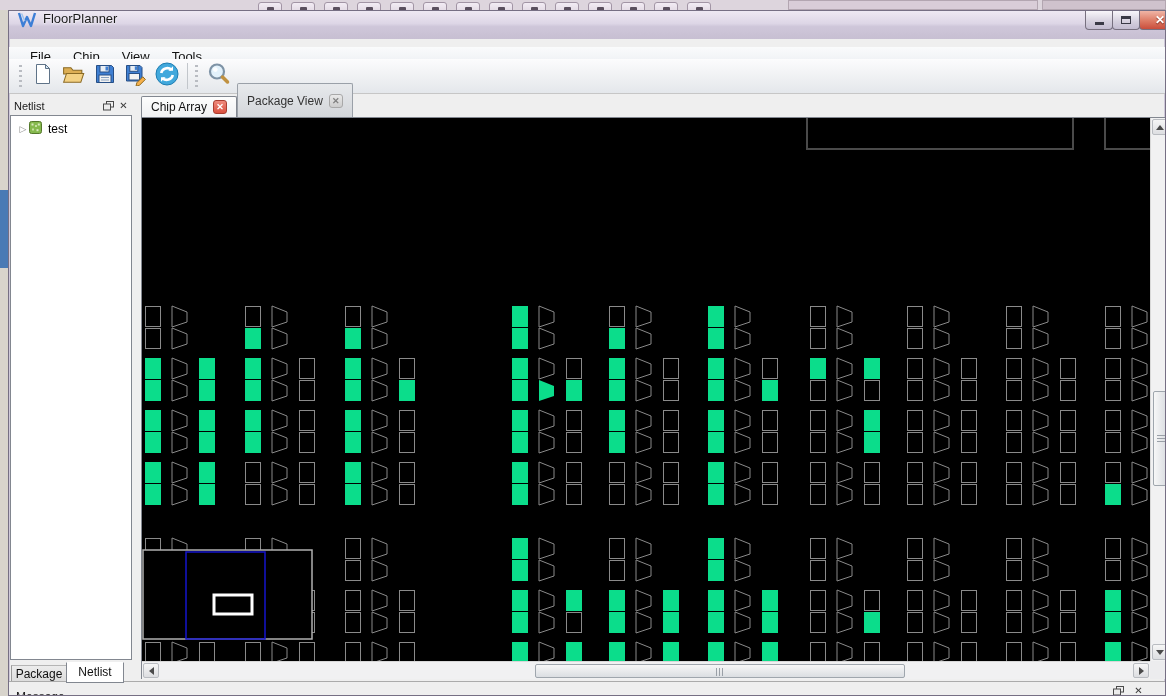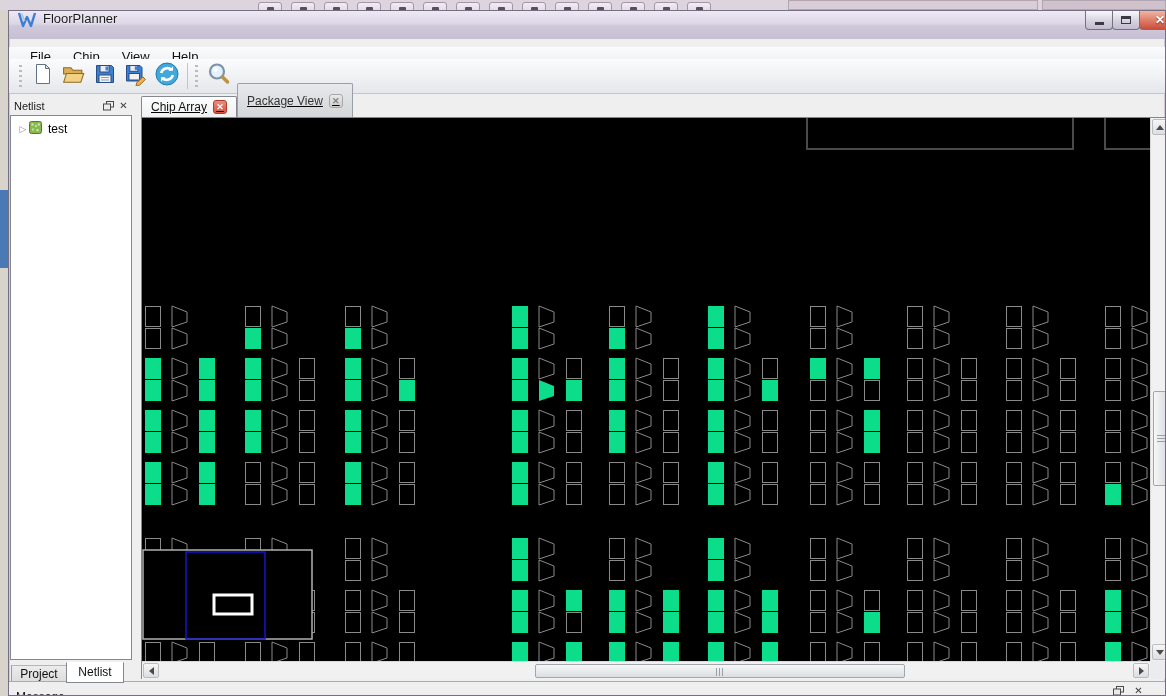--- a/index.html
+++ b/index.html
@@ -61,21 +61,21 @@
   .tw-exp { width:12px; text-align:center; color:#8a8a8a; font-size:9px; margin-left:6px; }
   .tw-lab { font-size:12px; color:#000; margin-left:6px; }
 
   .btabs { position:absolute; left:2px; top:650px; height:22px; display:flex; align-items:flex-end; }
   .btab { font-size:12px; color:#111; text-align:center; }
   .btab.inactive { height:18px; line-height:17px; width:56px; background:linear-gradient(#ececec,#dcdcdc);
                    border:1px solid #9a9a9a; border-top:1px solid #b5b5b5; }
   .btab.active { height:21px; line-height:19px; width:58px; background:#fff; border:1px solid #828790; border-top:1px solid #fff; margin-left:-1px; position:relative; z-index:2; }
 
   
-  .etabs { position:absolute; left:132px; top:85px; height:21px; display:flex; align-items:flex-end;text-decoration:underline; }
+  .etabs { position:absolute; left:132px; top:85px; height:21px; display:flex; align-items:flex-end; }
   .etab { display:flex; align-items:center; padding:0 9px; gap:6px; font-size:12px; color:#111; }
   .etab.active { height:21px; background:linear-gradient(#fdfdfd,#f0f1f3);
                  border:1px solid #828790; border-bottom:none; border-radius:2px 2px 0 0; position:relative; z-index:3; }
   .etab.inactive { height:34px; background:linear-gradient(#e7e9ec,#d3d6da);
                    border:1px solid #9aa0a8; border-bottom:none; border-radius:2px 2px 0 0; color:#333; }
   .tclose { width:14px; height:14px; border-radius:3px; display:flex; align-items:center; justify-content:center;
             font-size:9px; font-weight:bold; }
   .tclose.red { background:linear-gradient(#ef8a7c,#d9503f); border:1px solid #a93c2f; color:#fff; }
   .tclose.gray { background:linear-gradient(#e9e9e9,#cdcdcd); border:1px solid #a8a8a8; color:#808080; }
 
@@ -155,21 +155,21 @@
       <div class="cb close">
           <span>✕</span>
         </div>
     </div>
   </div>
 
   <div class="menubar" id="menubar">
       <span class="menu-item">File</span>
       <span class="menu-item">Chip</span>
       <span class="menu-item">View</span>
-      <span class="menu-item">Help</span>
+      <span class="menu-item">Tools</span>
     </div>
   <div class="toolbar" id="toolbar">
       <div class="grip"></div>
       <div class="tbtn">
         <span><svg width="24" height="24" viewBox="0 0 24 24">
             <path d="M5.5 2.5h9l4 4v15h-13z" fill="#ffffff" stroke="#5f7388"></path>
             <path d="M14.5 2.5v4h4z" fill="#d6e9f8" stroke="#5f7388"></path>
           </svg></span>
       </div>
       <div class="tbtn">
@@ -239,21 +239,21 @@
           <rect x="8.8" y="2.5" width="2" height="2" fill="#d9ecc0"></rect>
           <rect x="3" y="7.5" width="2" height="2" fill="#c4e09e"></rect>
           <rect x="7.5" y="8.2" width="2" height="2" fill="#d9ecc0"></rect>
         </svg>
       </span>
       <span class="tw-lab">test</span>
     </div>
   </div>
 
   <div class="btabs" id="btabs">
-      <div class="btab inactive">Project</div>
+      <div class="btab inactive">Package</div>
       <div class="btab active">Netlist</div>
     </div>
 
   <div class="etabs" id="etabs">
       <div class="etab active">
         <span>Chip Array</span>
         <span class="tclose red">✕</span>
       </div>
       <div class="etab inactive">
         <span>Package View</span>

